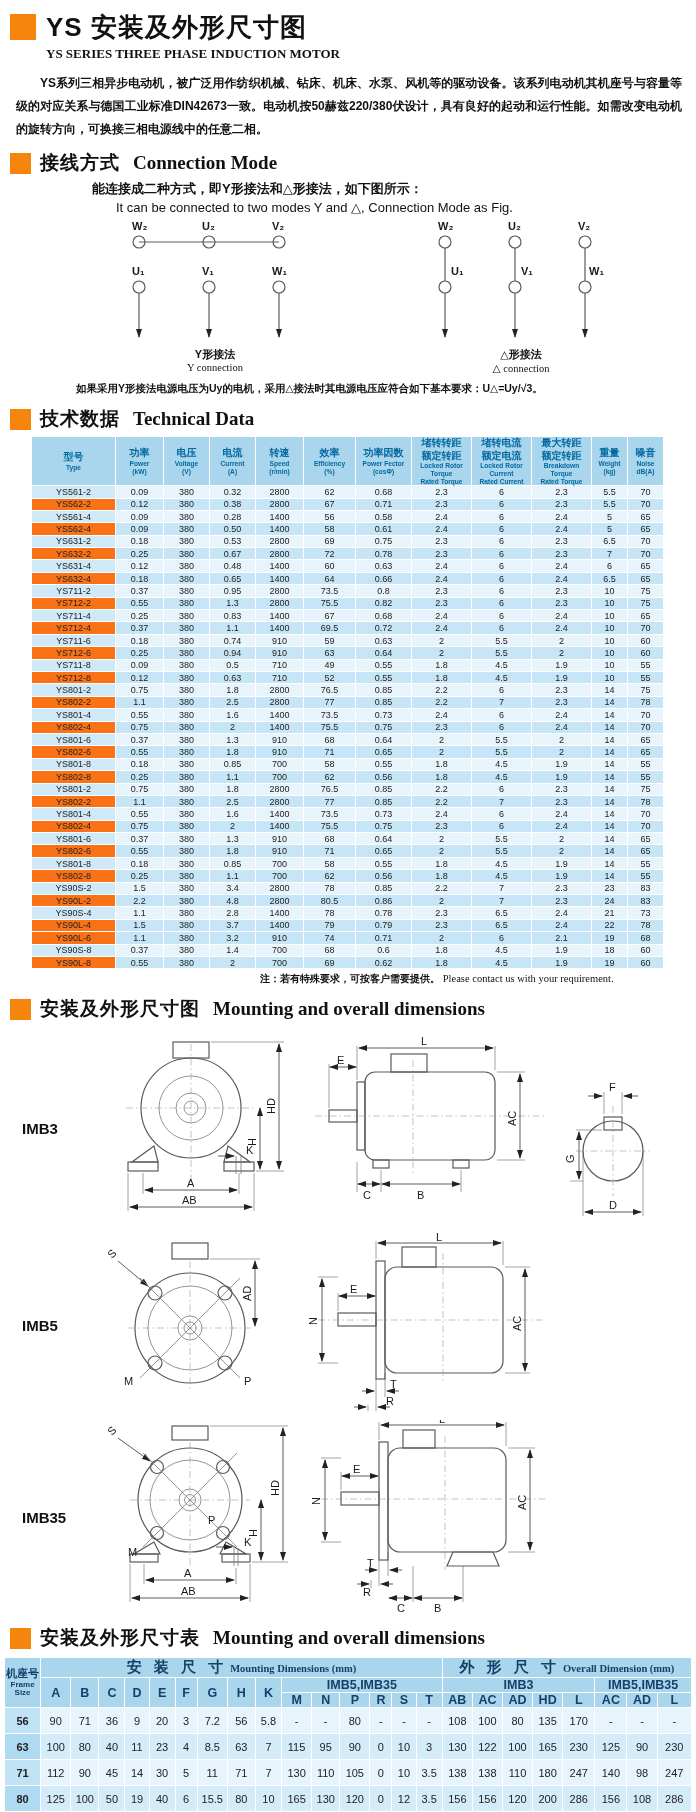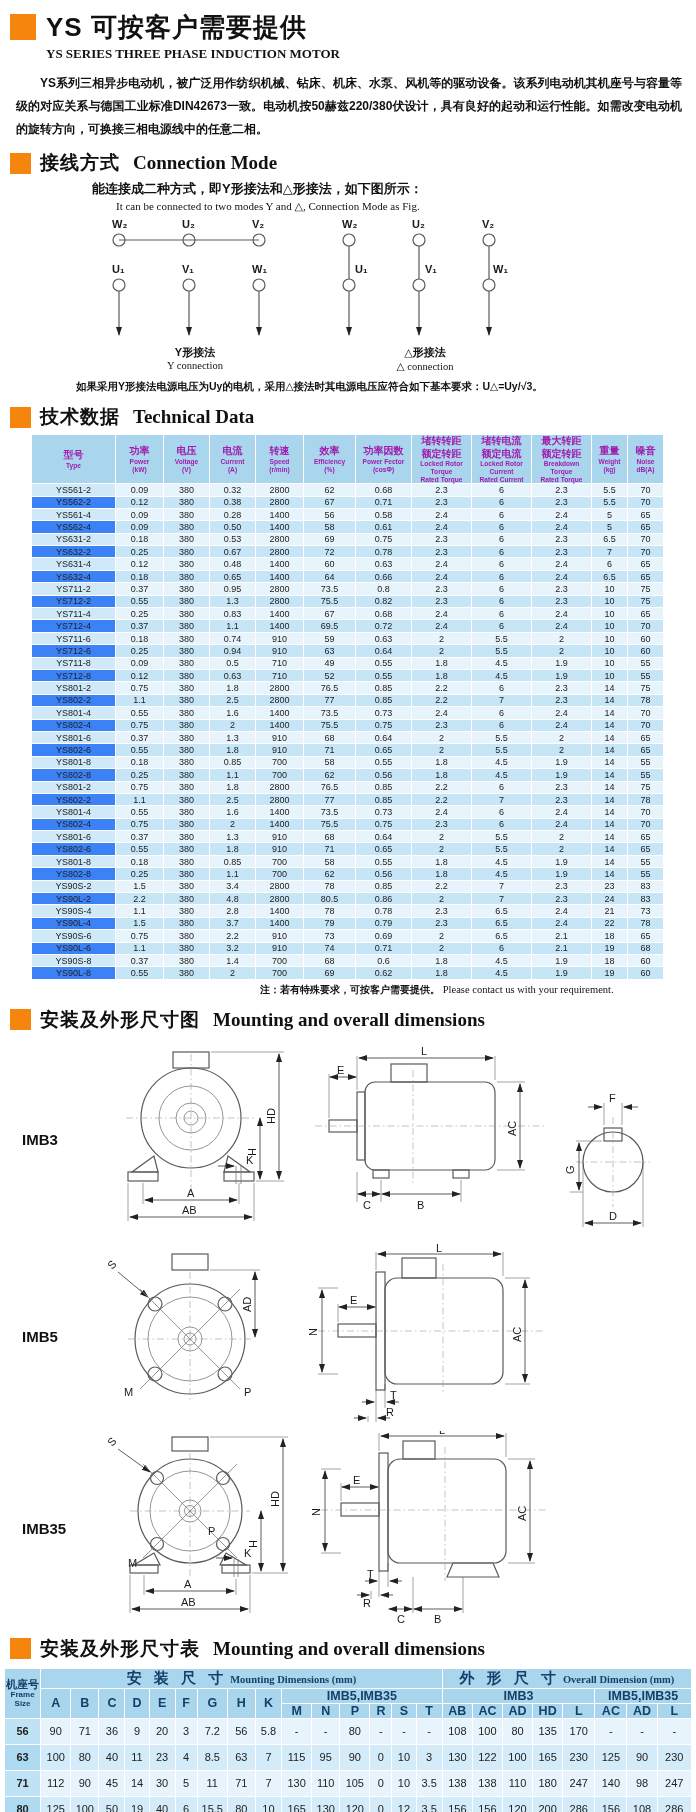--- a/index.html
+++ b/index.html
@@ -11,38 +11,38 @@
   .doc-header .sq{width:26px;height:26px;margin-top:4px;}
   h1{margin:0;font-size:26px;font-weight:bold;letter-spacing:1px;}
   .subtitle{font-family:"Liberation Serif","DejaVu Serif",serif;font-weight:bold;font-size:13px;margin-top:1px;}
   .intro{font-size:12px;font-weight:bold;line-height:1.9;text-align:justify;text-indent:2em;margin:10px 14px 8px 16px;}
   .sec-head{display:flex;align-items:center;gap:9px;margin:10px 0 4px 10px;}
   .sec-head .sq{width:21px;height:21px;}
   .sec-zh{font-size:19px;font-weight:bold;letter-spacing:1px;}
   .sec-en{font-family:"Liberation Serif","DejaVu Serif",serif;font-weight:bold;font-size:19px;margin-left:4px;}
   
   .conn-desc-zh{font-size:13px;font-weight:bold;margin:4px 0 0 92px;}
-  .conn-desc-en{font-family:Liberation Serif, serif;font-size:11px;margin:2px 4px 2px 116px;}
-  .conn-diagrams{display:flex;padding:0 60px 0 80px;}
+  .conn-desc-en{font-family:Liberation Sans, sans-serif;font-size:13px;margin:2px 4px 2px 116px;}
+  .conn-diagrams{display:flex;justify-content:space-between;padding:0 60px 0 80px;margin-left:20px;}
   .conn-col{text-align:center;}
   .conn-caption-zh{font-size:11px;font-weight:bold;margin-top:-2px;}
   .conn-caption-en{font-family:"Liberation Serif","DejaVu Serif",serif;font-size:10.5px;}
   .conn-note{font-size:10.5px;font-weight:bold;margin:8px 0 0 76px;}
   
   table{border-collapse:collapse;}
   #tech-table{width:632px;margin:4px 0 0 31px;table-layout:fixed;}
   #tech-table th,#tech-table td{border:1px solid #fff;text-align:center;vertical-align:middle;padding:0;}
-  #tech-table th{background:#a9d6ec;color:#a21caf;}
+  #tech-table th{background:#a9d6ec;color:#0369a1;}
   #tech-table .hzh{font-size:10px;font-weight:bold;line-height:1.25;}
   #tech-table .hen{font-size:6.6px;font-weight:bold;line-height:1.15;}
   #tech-table td{font-size:9px;height:11.4px;color:#222;}
   tr.t-odd td{background:#e7f4fc;}
   tr.t-even td{background:#c6e5f6;}
   tr.t-odd td.typecol{background:#cfe9f8;}
-  tr.t-even td.typecol{background:#3b82f6;}
+  tr.t-even td.typecol{background:#f97316;}
   .tech-note{font-size:10px;font-weight:bold;margin:3px 0 0 260px;}
   .tech-note .en{font-family:"Liberation Serif","DejaVu Serif",serif;font-weight:normal;font-size:10.5px;}
   
   .fig-row{display:flex;align-items:center;margin:2px 0 0 6px;}
   .fig-label{width:66px;font-size:15px;font-weight:bold;padding-left:16px;flex:0 0 auto;}
   .draw{fill:none;stroke:#5a5a5a;stroke-width:1.2;}
   .drawthin{fill:none;stroke:#7a7a7a;stroke-width:0.8;}
   .cl{stroke:#9a9a9a;stroke-width:0.6;stroke-dasharray:7 3 1.5 3;fill:none;}
   .dim{stroke:#333;stroke-width:0.8;fill:none;}
   .ext{stroke:#555;stroke-width:0.55;fill:none;}
@@ -79,21 +79,21 @@
       <line x1="0" y1="0" x2="0" y2="5" stroke="#9a9a9a" stroke-width="0.7"></line>
     </pattern>
   </defs>
 </svg>
 
 <div class="page">
 
   <header class="doc-header">
     <span class="sq"></span>
     <div>
-      <h1>YS 可按客户需要提供</h1>
+      <h1>YS 安装及外形尺寸图</h1>
       <div class="subtitle">YS SERIES THREE PHASE INDUCTION MOTOR</div>
     </div>
   </header>
 
   <p class="intro">YS系列三相异步电动机，被广泛用作纺织机械、钻床、机床、水泵、风机等的驱动设备。该系列电动机其机座号与容量等级的对应关系与德国工业标准DIN42673一致。电动机按50赫兹220/380伏设计，具有良好的起动和运行性能。如需改变电动机的旋转方向，可换接三相电源线中的任意二相。</p>
 
   <section>
     <div class="sec-head">
       <span class="sq"></span>
       <span class="sec-zh">接线方式</span>
@@ -743,34 +743,20 @@
             <td>3.7</td>
             <td>1400</td>
             <td>79</td>
             <td>0.79</td>
             <td>2.3</td>
             <td>6.5</td>
             <td>2.4</td>
             <td>22</td>
             <td>78</td>
           </tr>
-          <tr class="t-odd">
-            <td class="typecol">YS90S-6</td>
-            <td>0.75</td>
-            <td>380</td>
-            <td>2.2</td>
-            <td>910</td>
-            <td>73</td>
-            <td>0.69</td>
-            <td>2</td>
-            <td>6.5</td>
-            <td>2.1</td>
-            <td>18</td>
-            <td>65</td>
-          </tr>
           <tr class="t-even">
             <td class="typecol">YS90L-6</td>
             <td>1.1</td>
             <td>380</td>
             <td>3.2</td>
             <td>910</td>
             <td>74</td>
             <td>0.71</td>
             <td>2</td>
             <td>6</td>

